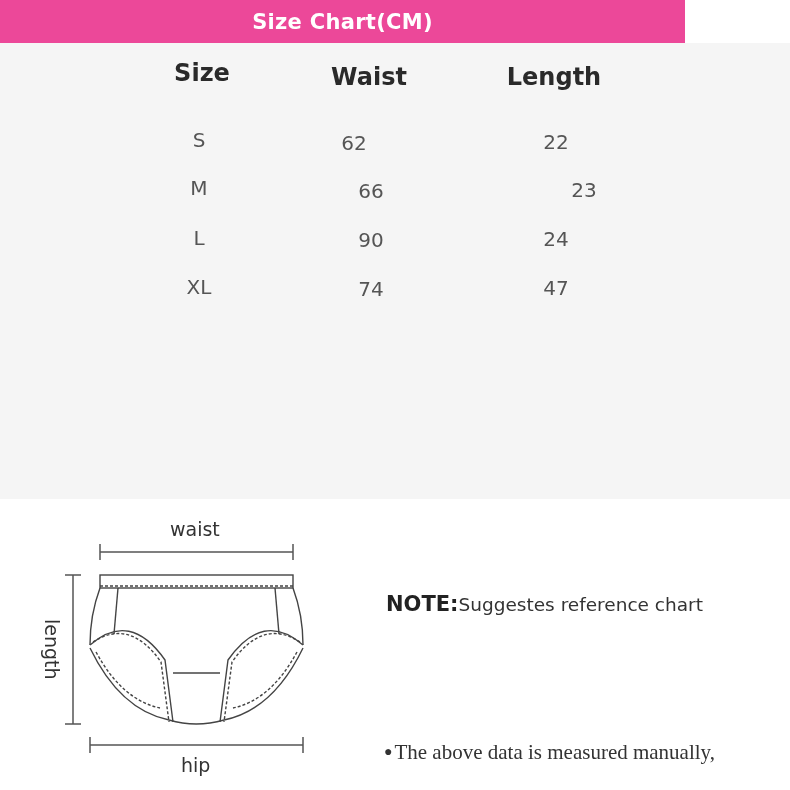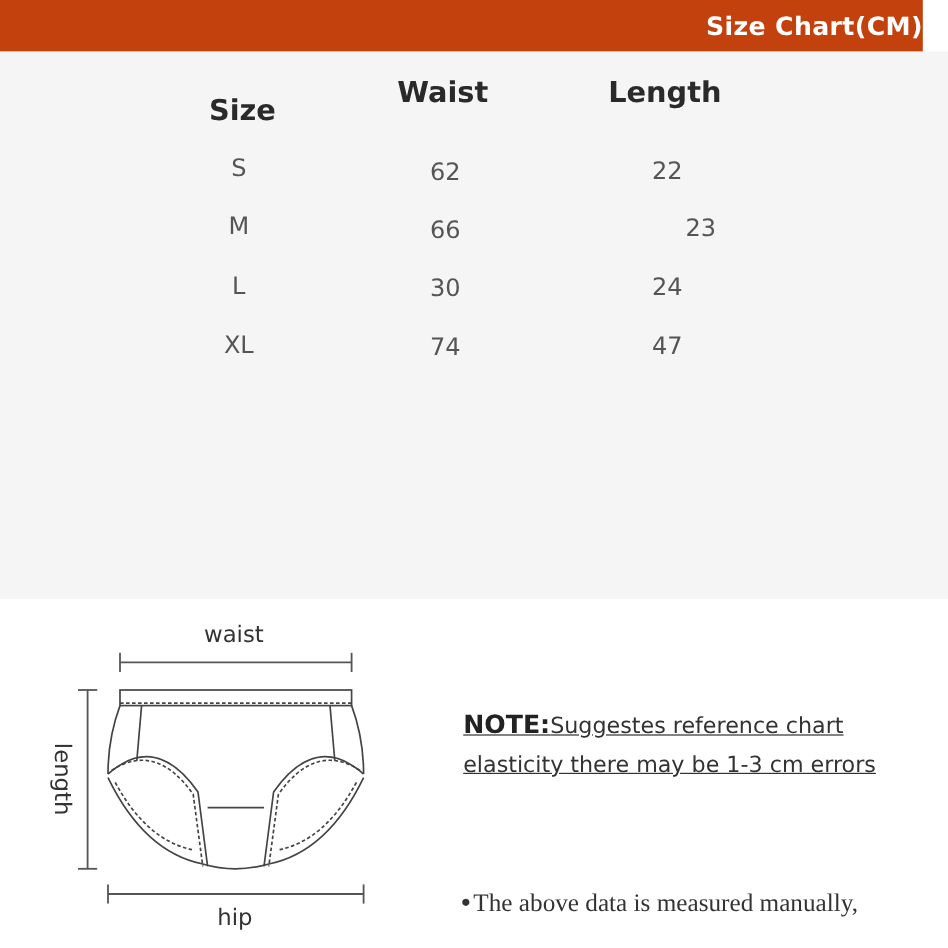--- a/index.html
+++ b/index.html
@@ -1,70 +1,70 @@
 <!DOCTYPE html>
 <html><head>
 <meta charset="utf-8">
 <style>
   html, body { margin: 0; padding: 0; }
   body {
     width: 790px; height: 790px; overflow: hidden; background: #ffffff;
     font-family: "DejaVu Sans", sans-serif; position: relative;
   }
   .header {
-    position: absolute; left: 0; top: 0; width: 769px; height: 43px;
-    background: #c2410c; display: flex; align-items: center; justify-content: flex-end;
+    position: absolute; left: 0; top: 0; width: 685px; height: 43px;
+    background: #ec4899; display: flex; align-items: center; justify-content: center;
   }
   .header-title { color: #ffffff; font-size: 21px; font-weight: bold; letter-spacing: 0.3px; }
   .chart-area {
     position: absolute; left: 0; top: 43px; width: 790px; height: 456px;
     background: #f5f5f5;
   }
   .col-head {
     position: absolute; top: 20px; font-size: 24px; font-weight: bold; color: #2a2a2a;
     transform: translateX(-50%);
   }
   .cell {
     position: absolute; font-size: 20px; color: #555555; transform: translateX(-50%);
   }
   .diagram { position: absolute; left: 30px; top: 500px; width: 300px; height: 290px; }
   .dlabel { position: absolute; font-size: 19px; color: #333333; }
   .note-block { position: absolute; left: 386px; top: 588px; width: 400px; }
   .note-line {
-    font-size: 18.5px; color: #333333; line-height: 32px; white-space: nowrap; text-decoration: underline;
+    font-size: 18.5px; color: #333333; line-height: 32px; white-space: nowrap;
   }
   .note-prefix { font-size: 21px; font-weight: bold; color: #222222; }
   .footnote {
     position: absolute; left: 384px; top: 740px; font-family: Liberation Serif, serif;
     font-size: 21px; color: #333333; line-height: 24px; white-space: nowrap;
   }
   .bullet { font-size: 14px; vertical-align: 3px; margin-right: 2px; }
 </style>
 </head>
 <body>
 
 <div class="header">
   <span class="header-title">Size Chart(CM)</span>
 </div>
 
 <div class="chart-area">
-  <span class="col-head" style="left:202px;top:35px">Size</span>
+  <span class="col-head" style="left:202px;top:16px">Size</span>
   <span class="col-head" style="left:369px">Waist</span>
   <span class="col-head" style="left:554px">Length</span>
 
   <span class="cell" style="left:199px;top:85px">S</span>
-  <span class="cell" style="left:371px;top:88px">62</span>
+  <span class="cell" style="left:354px;top:88px">62</span>
   <span class="cell" style="left:556px;top:87px">22</span>
 
   <span class="cell" style="left:199px;top:133px">M</span>
   <span class="cell" style="left:371px;top:136px">66</span>
   <span class="cell" style="left:584px;top:135px">23</span>
 
   <span class="cell" style="left:199px;top:183px">L</span>
-  <span class="cell" style="left:371px;top:185px">30</span>
+  <span class="cell" style="left:371px;top:185px">90</span>
   <span class="cell" style="left:556px;top:184px">24</span>
 
   <span class="cell" style="left:199px;top:232px">XL</span>
   <span class="cell" style="left:371px;top:234px">74</span>
   <span class="cell" style="left:556px;top:233px">47</span>
 </div>
 
 <div class="diagram">
   <span class="dlabel" style="left:140px;top:18px">waist</span>
   <span class="dlabel" style="left:-8px;top:138px;transform:rotate(90deg);transform-origin:center;display:inline-block;width:60px;text-align:center">length</span>
@@ -106,18 +106,17 @@
       <path d="M66 152 Q92 200 130 208" stroke-dasharray="3,2"></path>
       <path d="M267 152 Q241 200 203 208" stroke-dasharray="3,2"></path>
     </g>
   </svg>
 </div>
 
 <div class="note-block">
   <div class="note-line">
     <span class="note-prefix">NOTE:</span><span>Suggestes reference chart</span>
   </div>
-  <div class="note-line">elasticity there may be 1-3 cm errors</div>
 </div>
 
 <div class="footnote">
   <div><span class="bullet">●</span><span>The above data is measured manually,</span></div>
 </div>
 
 </body></html>

